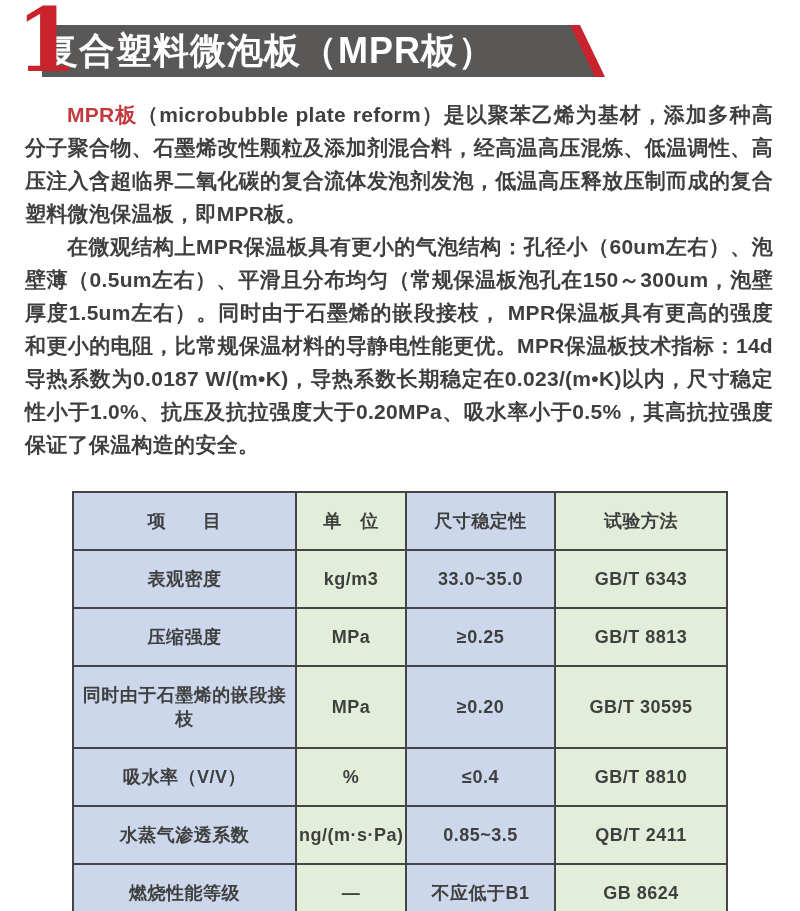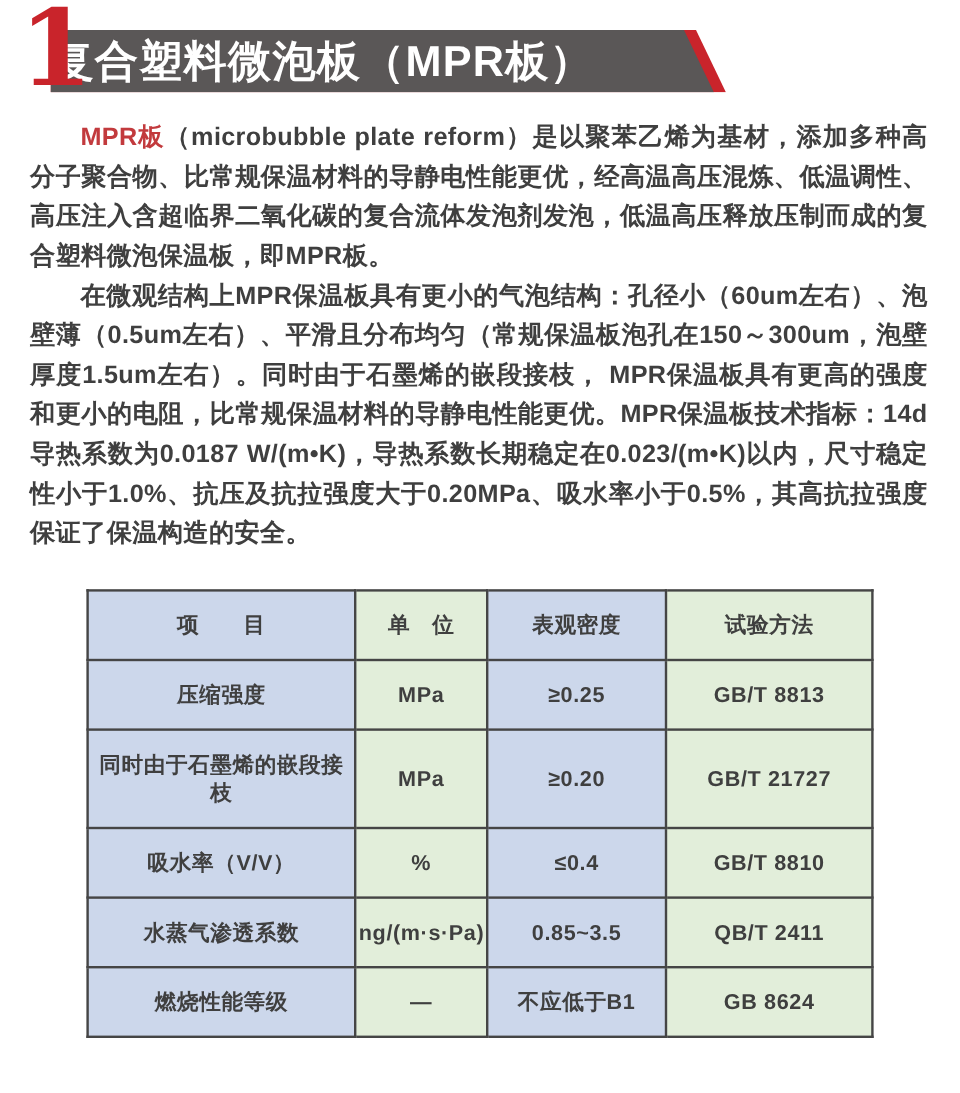--- a/index.html
+++ b/index.html
@@ -78,51 +78,57 @@
 
 <div class="header">
   <div class="banner-red"></div>
   <div class="banner">
     <span class="banner-title">复合塑料微泡板（MPR板）</span>
   </div>
   <div class="numeral">1</div>
 </div>
 
 <div class="content">
-  <p class="para"><span class="lead">MPR板</span><span>（microbubble plate reform）是以聚苯乙烯为基材，添加多种高分子聚合物、比常规保温材料的导静电性能更优，经高温高压混炼、低温调性、高压注入含超临界二氧化碳的复合流体发泡剂发泡，低温高压释放压制而成的复合塑料微泡保温板，即MPR板。</span></p>
+  <p class="para"><span class="lead">MPR板</span><span>（microbubble plate reform）是以聚苯乙烯为基材，添加多种高分子聚合物、石墨烯改性颗粒及添加剂混合料，经高温高压混炼、低温调性、高压注入含超临界二氧化碳的复合流体发泡剂发泡，低温高压释放压制而成的复合塑料微泡保温板，即MPR板。</span></p>
   <p class="para">在微观结构上MPR保温板具有更小的气泡结构：孔径小（60um左右）、泡壁薄（0.5um左右）、平滑且分布均匀（常规保温板泡孔在150～300um，泡壁厚度1.5um左右）。同时由于石墨烯的嵌段接枝， MPR保温板具有更高的强度和更小的电阻，比常规保温材料的导静电性能更优。MPR保温板技术指标：14d导热系数为0.0187 W/(m•K)，导热系数长期稳定在0.023/(m•K)以内，尺寸稳定性小于1.0%、抗压及抗拉强度大于0.20MPa、吸水率小于0.5%，其高抗拉强度保证了保温构造的安全。</p>
 </div>
 
 <table class="spec-table">
   <colgroup>
       <col class="c1">
       <col class="c2">
       <col class="c3">
       <col class="c4">
     </colgroup>
   <thead>
     <tr>
       <th class="c-blue">项　　目</th>
       <th class="c-green">单　位</th>
-      <th class="c-blue">表观密度</th>
+      <th class="c-blue">尺寸稳定性</th>
       <th class="c-green">试验方法</th>
     </tr>
   </thead>
   <tbody>
+    <tr>
+      <td class="c-blue">表观密度</td>
+      <td class="c-green">kg/m3</td>
+      <td class="c-blue">33.0~35.0</td>
+      <td class="c-green">GB/T 6343</td>
+    </tr>
     <tr>
       <td class="c-blue">压缩强度</td>
       <td class="c-green">MPa</td>
       <td class="c-blue">≥0.25</td>
       <td class="c-green">GB/T 8813</td>
     </tr>
     <tr>
       <td class="c-blue">同时由于石墨烯的嵌段接枝</td>
       <td class="c-green">MPa</td>
       <td class="c-blue">≥0.20</td>
-      <td class="c-green">GB/T 21727</td>
+      <td class="c-green">GB/T 30595</td>
     </tr>
     <tr>
       <td class="c-blue">吸水率（V/V）</td>
       <td class="c-green">%</td>
       <td class="c-blue">≤0.4</td>
       <td class="c-green">GB/T 8810</td>
     </tr>
     <tr>
       <td class="c-blue">水蒸气渗透系数</td>
       <td class="c-green tight">ng/(m·s·Pa)</td>

